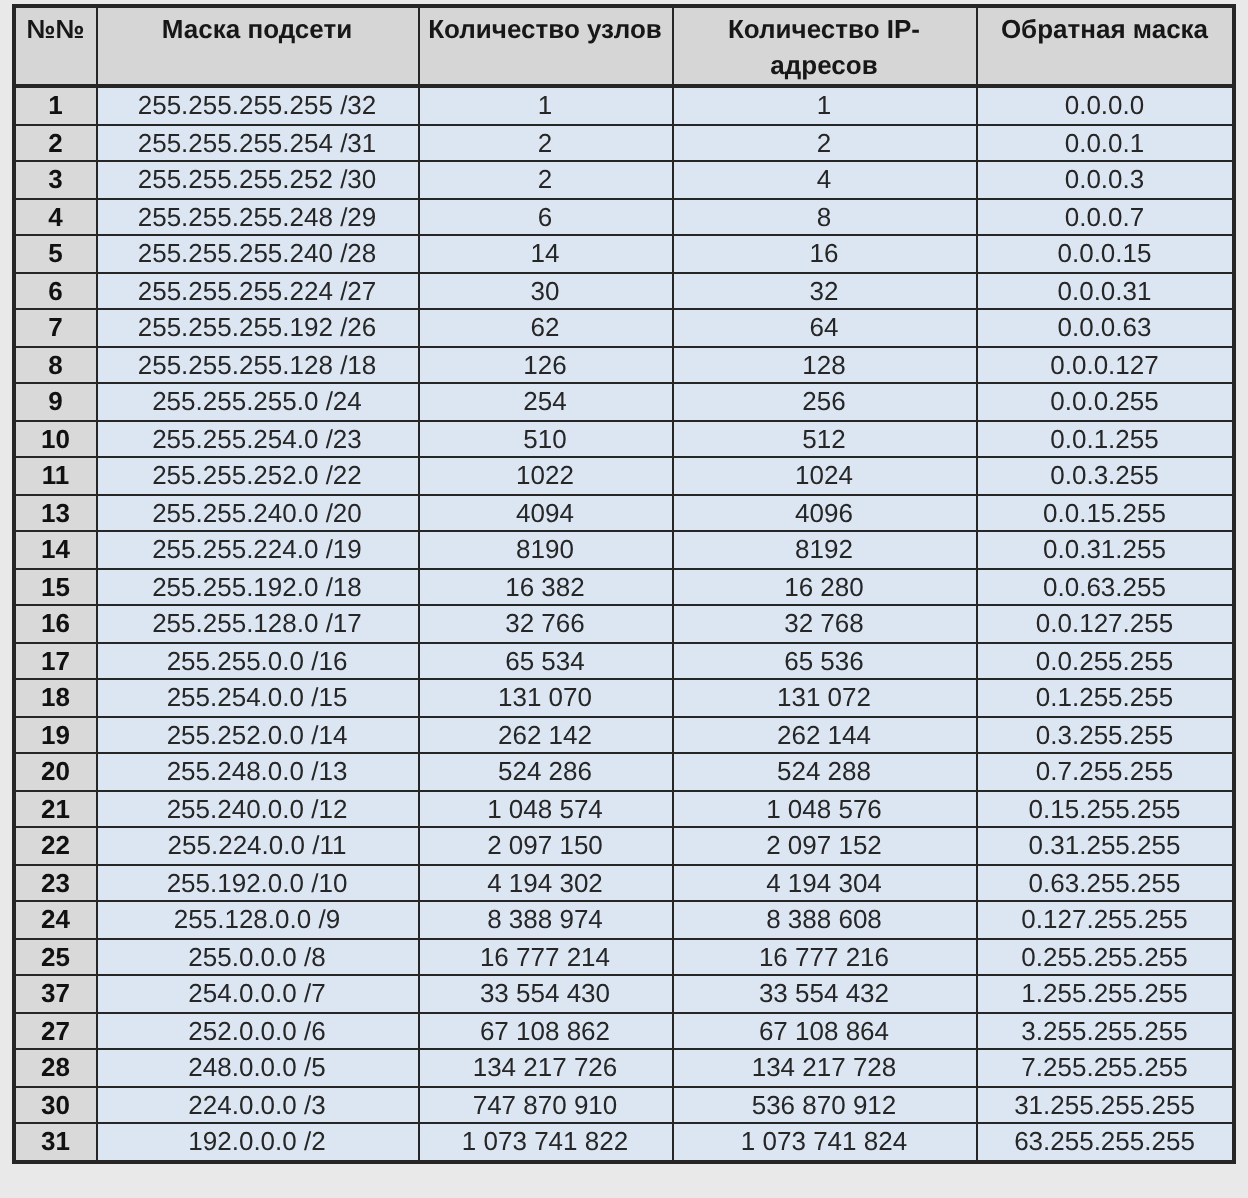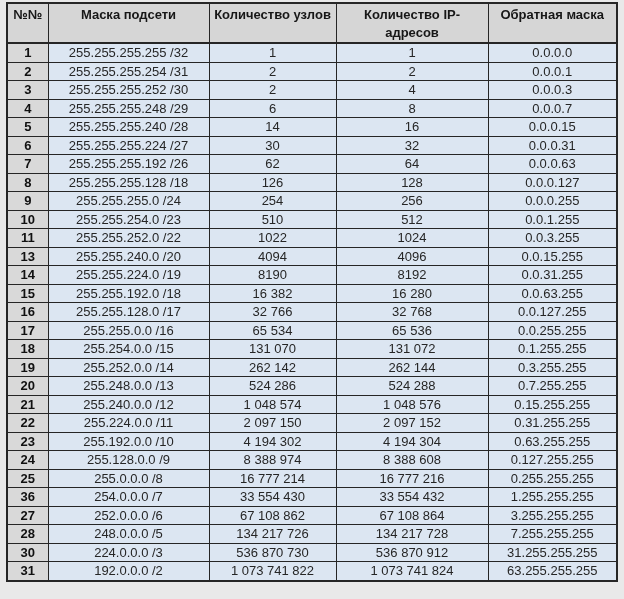--- a/index.html
+++ b/index.html
@@ -249,21 +249,21 @@
           <td>0.127.255.255</td>
         </tr>
         <tr>
           <td>25</td>
           <td>255.0.0.0 /8</td>
           <td>16 777 214</td>
           <td>16 777 216</td>
           <td>0.255.255.255</td>
         </tr>
         <tr>
-          <td>36</td>
+          <td>37</td>
           <td>254.0.0.0 /7</td>
           <td>33 554 430</td>
           <td>33 554 432</td>
           <td>1.255.255.255</td>
         </tr>
         <tr>
           <td>27</td>
           <td>252.0.0.0 /6</td>
           <td>67 108 862</td>
           <td>67 108 864</td>
@@ -272,21 +272,21 @@
         <tr>
           <td>28</td>
           <td>248.0.0.0 /5</td>
           <td>134 217 726</td>
           <td>134 217 728</td>
           <td>7.255.255.255</td>
         </tr>
         <tr>
           <td>30</td>
           <td>224.0.0.0 /3</td>
-          <td>536 870 730</td>
+          <td>747 870 910</td>
           <td>536 870 912</td>
           <td>31.255.255.255</td>
         </tr>
         <tr>
           <td>31</td>
           <td>192.0.0.0 /2</td>
           <td>1 073 741 822</td>
           <td>1 073 741 824</td>
           <td>63.255.255.255</td>
         </tr>

